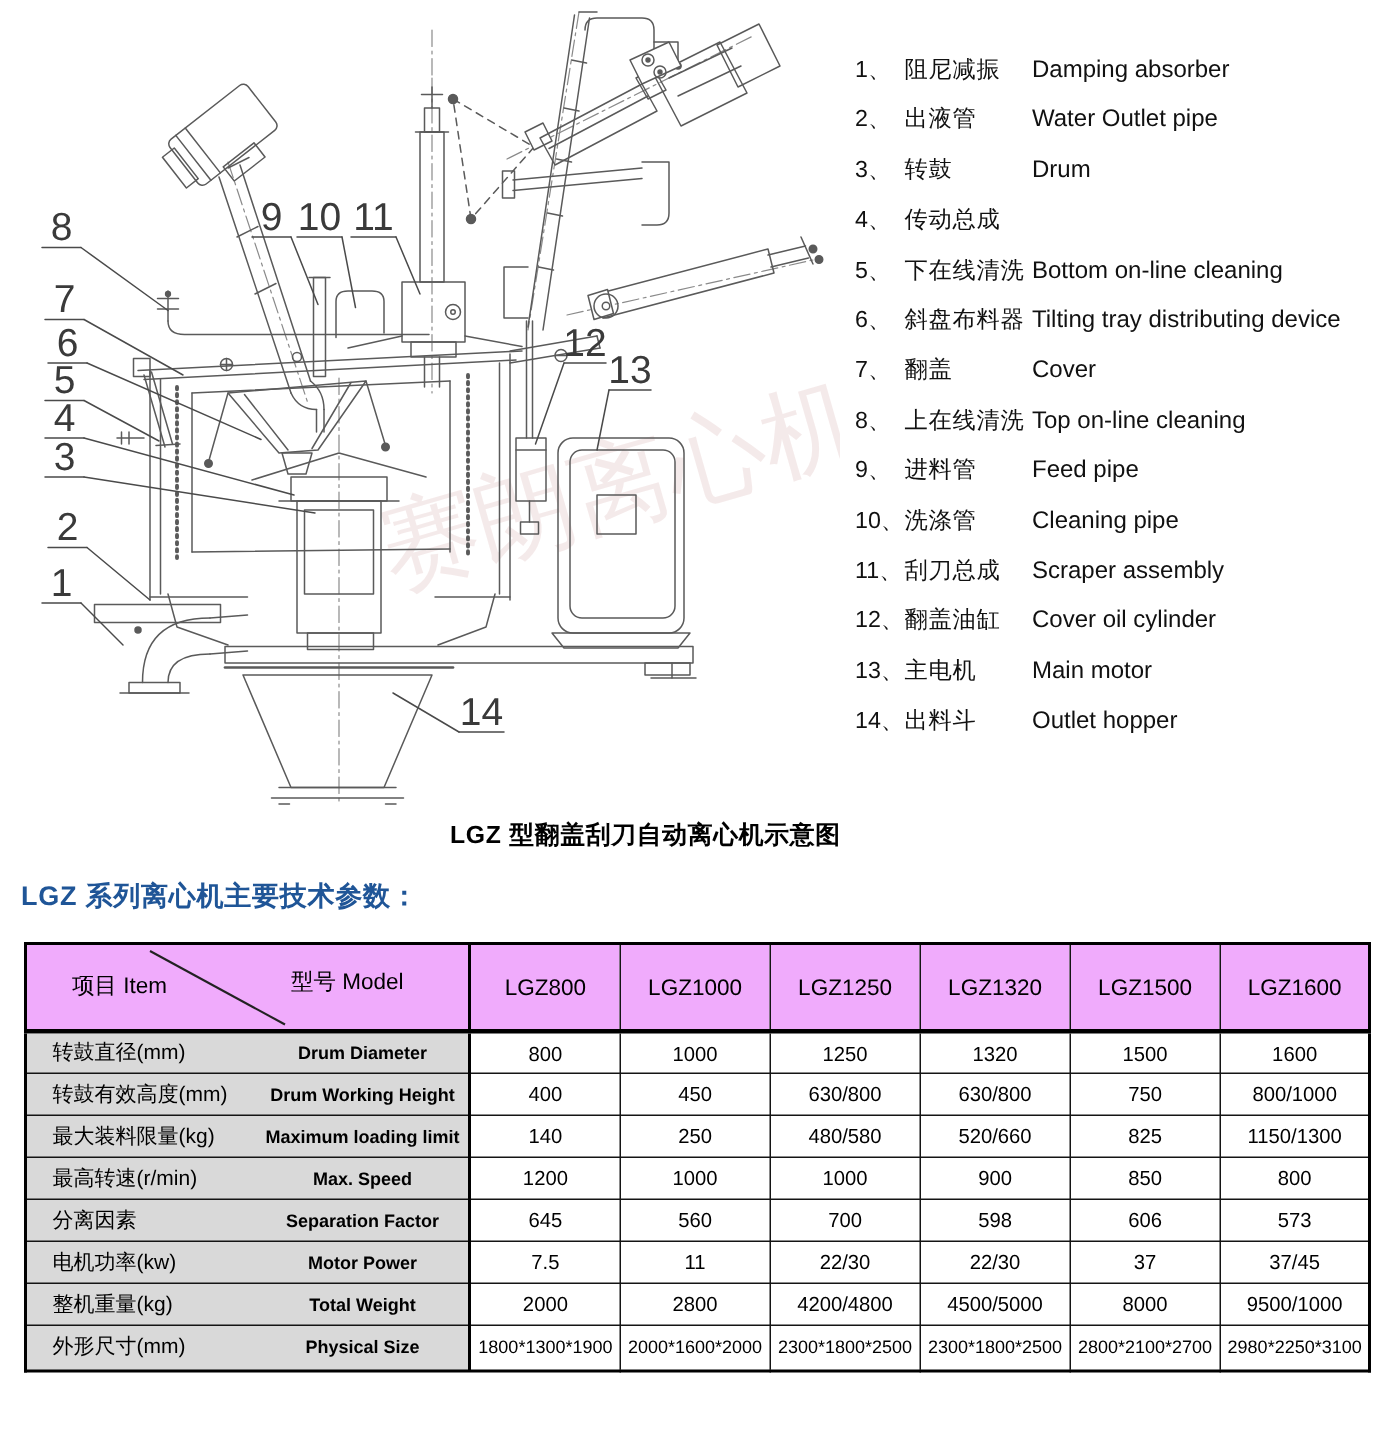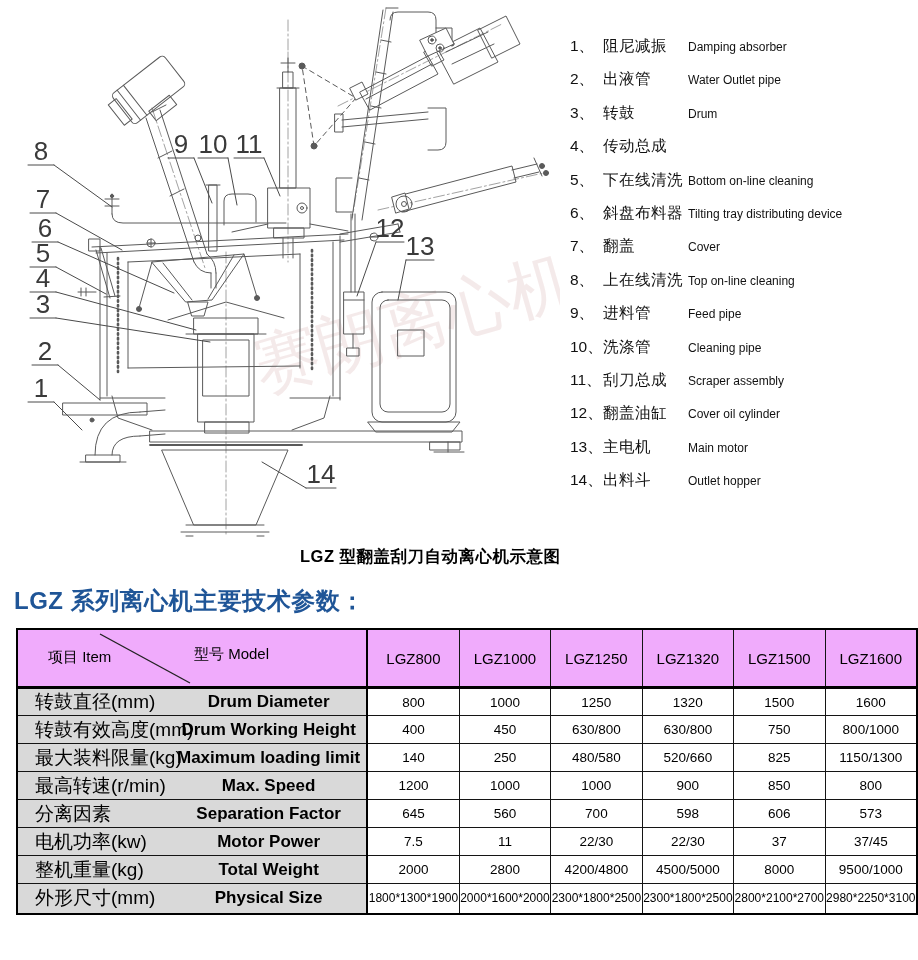--- a/index.html
+++ b/index.html
@@ -8,45 +8,45 @@
   .page { position:relative; width:918px; height:960px; background:#ffffff; overflow:hidden; }
 
   
   .diagram-svg { position:absolute; left:0; top:0; }
 
   
   .legend { position:absolute; left:570px; top:36px; width:348px; }
   .lrow { position:relative; display:flex; align-items:baseline; height:33.4px; font-size:15.5px; color:#111; }
   .lnum { width:33px; flex:0 0 33px; }
   .lcn  { width:85px; flex:0 0 85px; letter-spacing:0.5px; }
-  .len  { flex:1; font-size:12px; }
+  .len  { flex:1; font-size:16px; }
 
   
   .caption { position:absolute; left:300px; top:546px; width:400px; text-align:left;
              font-size:16.5px; font-weight:bold; color:#000; letter-spacing:0.5px; }
-  .section-title { position:absolute; left:14px; top:585px; font-size:24px; font-weight:bold;
+  .section-title { position:absolute; left:14px; top:585px; font-size:18px; font-weight:bold;
                    color:#1F5597; letter-spacing:0.5px; }
 
   
   .spec-table { position:absolute; left:16px; top:628px; border-collapse:collapse;
                 table-layout:fixed; border:2px solid #000; }
   .spec-table th, .spec-table td { border:1px solid #141414; text-align:center; vertical-align:middle;
                                    font-size:14px; color:#000; background:#fff; overflow:hidden; white-space:nowrap; }
   .spec-table thead th { background:#f0abfc; height:56px; font-weight:normal; font-size:15px;
                          border-bottom:3px solid #000; }
   .spec-table tbody tr { height:28px; }
   .spec-table td.label { background:#D9D9D9; text-align:left; border-right:2px solid #000; }
   .spec-table th.diag { border-right:2px solid #000; position:relative; padding:0; }
   .diag-wrap { position:relative; width:100%; height:56px; }
   .diag-wrap svg { position:absolute; left:0; top:0; }
   .diag-item  { position:absolute; left:30px; top:18px; font-size:15px; }
   .diag-model { position:absolute; left:176px; top:15px; font-size:15px; }
   .label-in { display:flex; align-items:center; padding-left:17px; }
-  .lab-cn { width:142px; flex:0 0 142px; font-size:19px; }
-  .lab-en { flex:1; text-align:center; font-size:17px; font-weight:bold; padding-right:6px; }
+  .lab-cn { width:142px; flex:0 0 142px; font-size:14px; }
+  .lab-en { flex:1; text-align:center; font-size:12px; font-weight:bold; padding-right:6px; }
   .spec-table tbody td.val { font-size:13.5px; }
   .spec-table tbody tr.sizes { height:30px; }
   .spec-table tbody tr.sizes td.val { font-size:12px; }
 </style>
 </head>
 <body>
 
 <div class="page">
 
   <svg class="diagram-svg" width="560" height="542" viewBox="0 0 560 542" stroke-linecap="round" stroke-linejoin="round">

